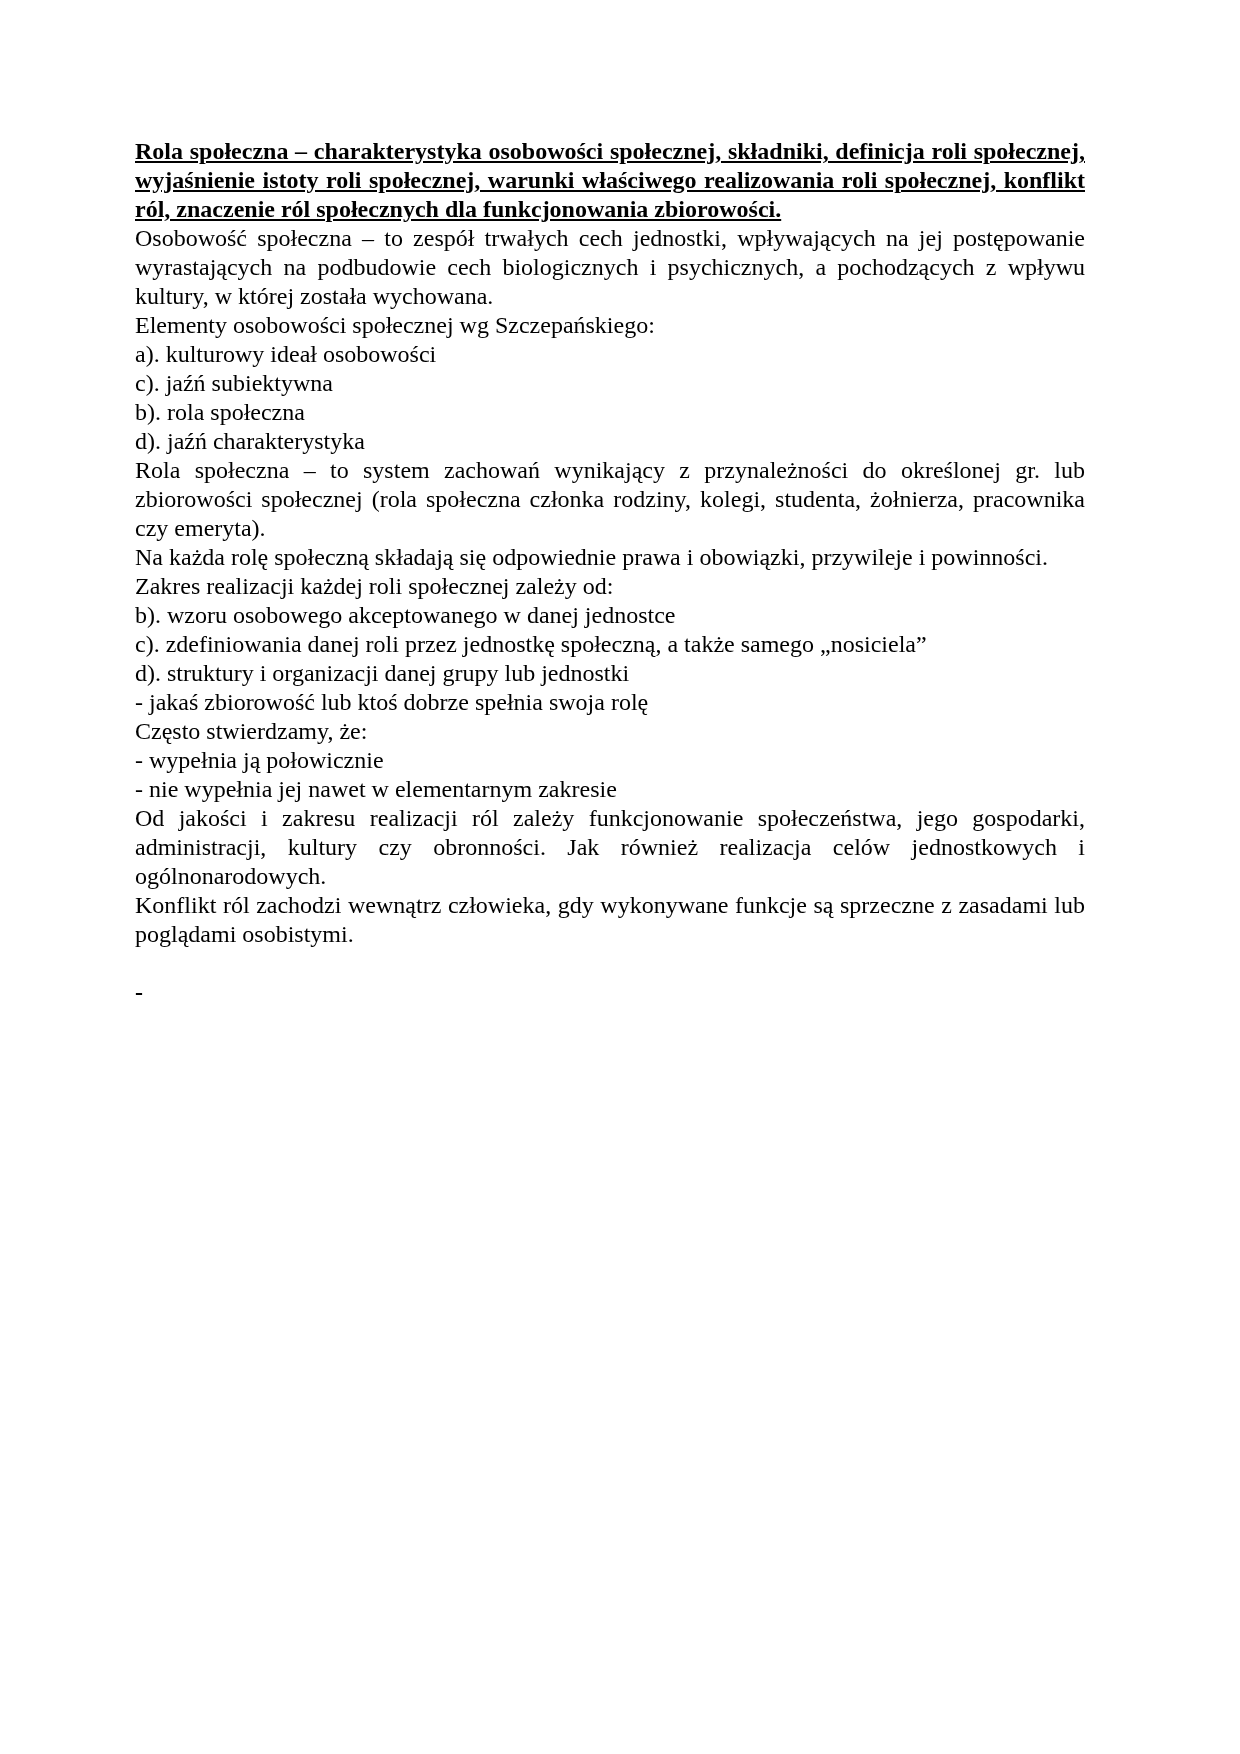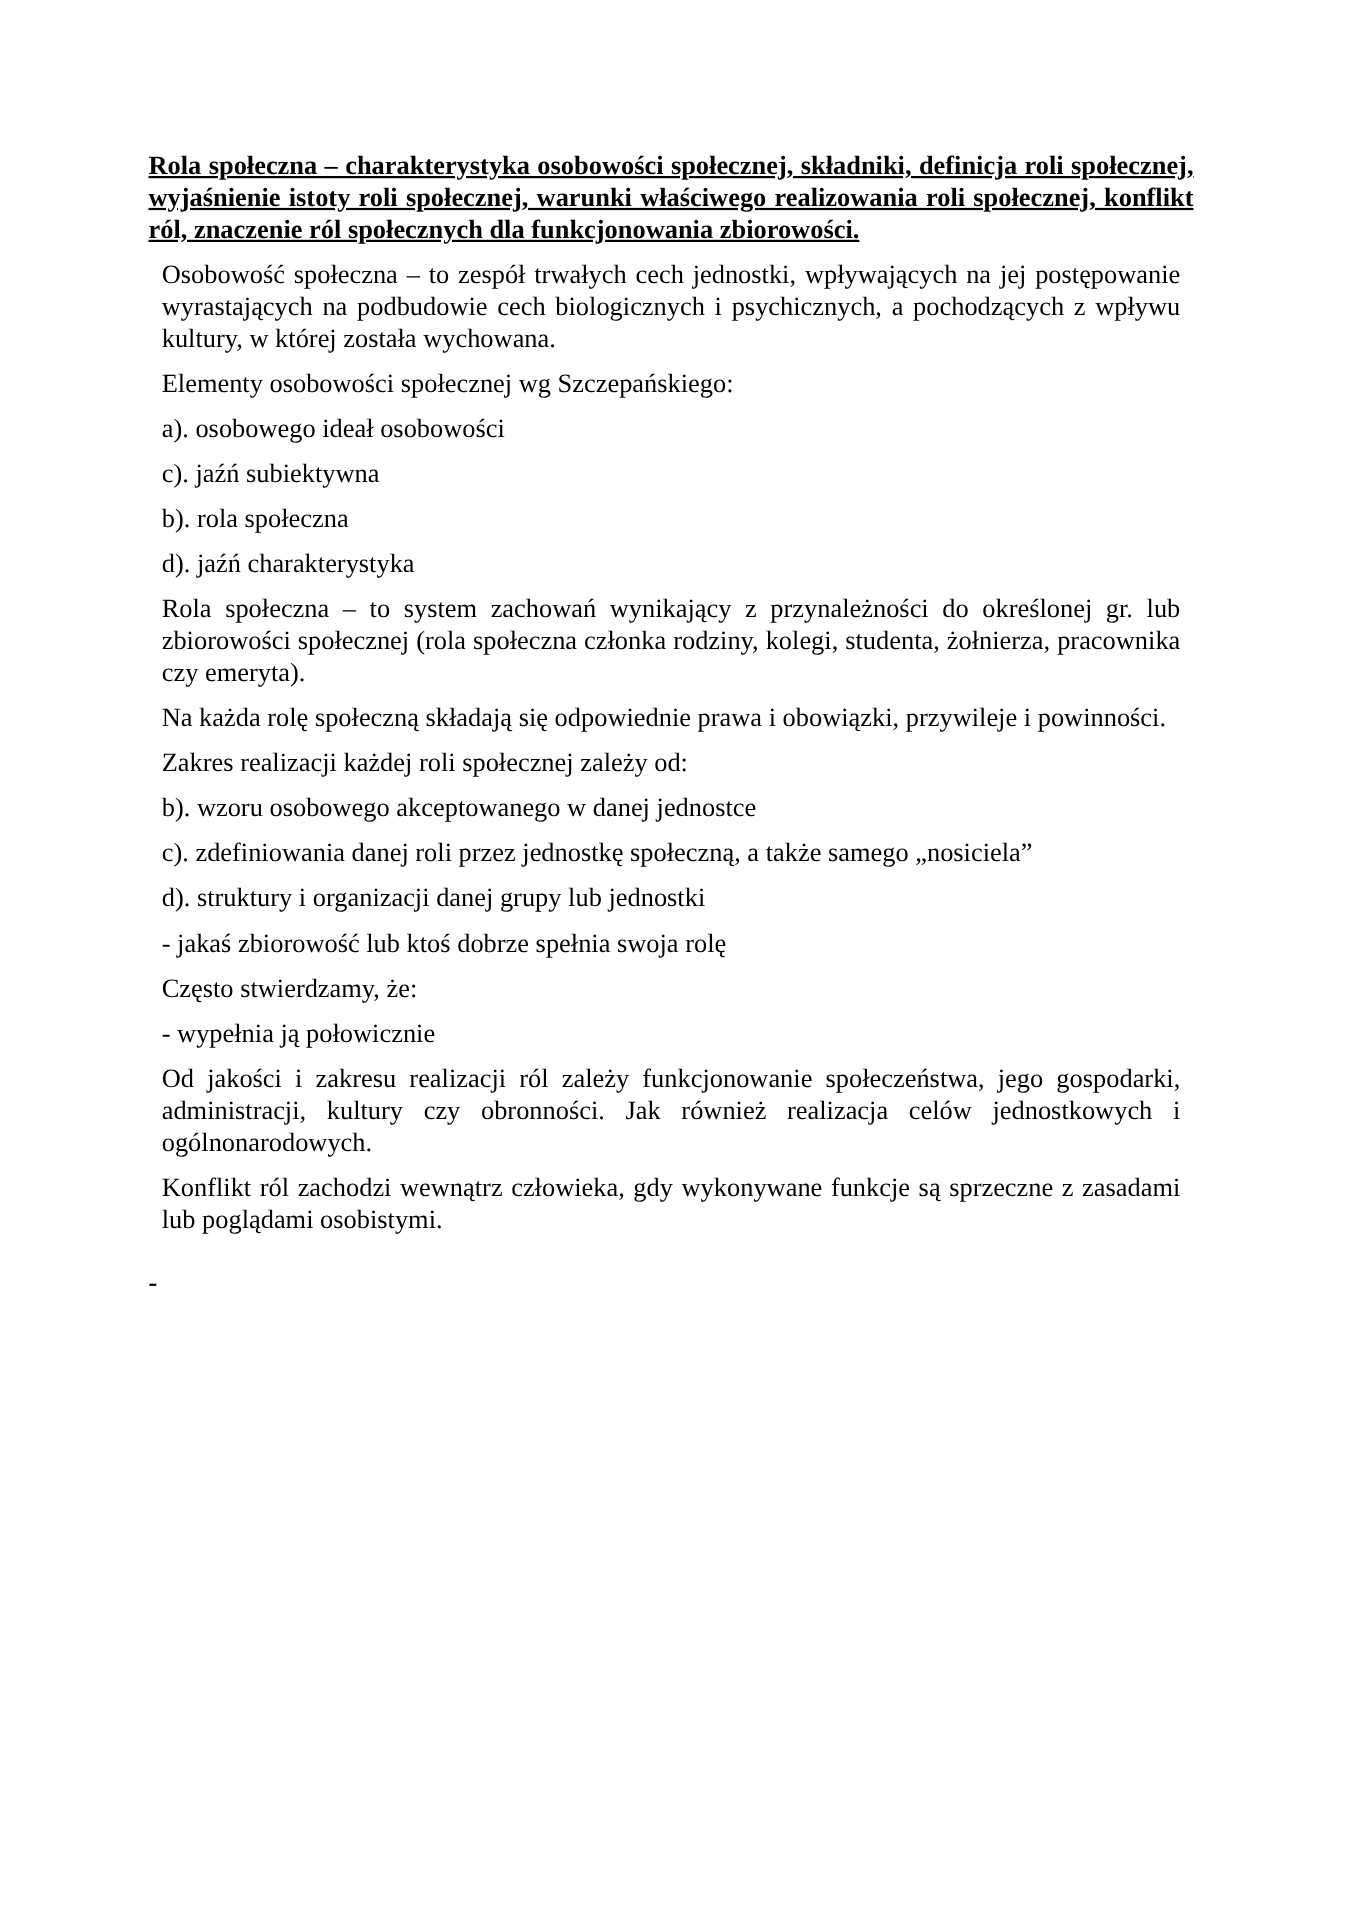--- a/index.html
+++ b/index.html
@@ -23,47 +23,48 @@
     font-size: 24px;
     line-height: 29px;
   }
   .doc-heading {
     margin: 0;
     font-weight: bold;
     text-decoration: underline;
     text-align: justify;
   }
   .doc-paragraph {
-    margin: 12px;
+    margin: 0;
     text-align: justify;
   }
   .trailing-mark {
     margin: 29px 0 0 0;
     font-weight: bold;
     text-align: left;
   }
 </style>
 </head>
 <body>
 
 <div class="page">
   <p class="doc-heading">Rola społeczna – charakterystyka osobowości społecznej, składniki, definicja roli społecznej, wyjaśnienie istoty roli społecznej, warunki właściwego realizowania roli społecznej, konflikt ról, znaczenie ról społecznych dla funkcjonowania zbiorowości.</p>
 
   <p class="doc-paragraph">Osobowość społeczna – to zespół trwałych cech jednostki, wpływających na jej postępowanie wyrastających na podbudowie cech biologicznych i psychicznych, a pochodzących z wpływu kultury, w której została wychowana.</p>
   <p class="doc-paragraph">Elementy osobowości społecznej wg Szczepańskiego:</p>
-  <p class="doc-paragraph">a). osobowego ideał osobowości</p>
+  <p class="doc-paragraph">a). kulturowy ideał osobowości</p>
   <p class="doc-paragraph">c). jaźń subiektywna</p>
   <p class="doc-paragraph">b). rola społeczna</p>
   <p class="doc-paragraph">d). jaźń charakterystyka</p>
   <p class="doc-paragraph">Rola społeczna – to system zachowań wynikający z przynależności do określonej gr. lub zbiorowości społecznej (rola społeczna członka rodziny, kolegi, studenta, żołnierza, pracownika czy emeryta).</p>
   <p class="doc-paragraph">Na każda rolę społeczną składają się odpowiednie prawa i obowiązki, przywileje i powinności.</p>
   <p class="doc-paragraph">Zakres realizacji każdej roli społecznej zależy od:</p>
   <p class="doc-paragraph">b). wzoru osobowego akceptowanego w danej jednostce</p>
   <p class="doc-paragraph">c). zdefiniowania danej roli przez jednostkę społeczną, a także samego „nosiciela”</p>
   <p class="doc-paragraph">d). struktury i organizacji danej grupy lub jednostki</p>
   <p class="doc-paragraph">- jakaś zbiorowość lub ktoś dobrze spełnia swoja rolę</p>
   <p class="doc-paragraph">Często stwierdzamy, że:</p>
   <p class="doc-paragraph">- wypełnia ją połowicznie</p>
+  <p class="doc-paragraph">- nie wypełnia jej nawet w elementarnym zakresie</p>
   <p class="doc-paragraph">Od jakości i zakresu realizacji ról zależy funkcjonowanie społeczeństwa, jego gospodarki, administracji, kultury czy obronności. Jak również realizacja celów jednostkowych i ogólnonarodowych.</p>
   <p class="doc-paragraph">Konflikt ról zachodzi wewnątrz człowieka, gdy wykonywane funkcje są sprzeczne z zasadami lub poglądami osobistymi.</p>
 
   <p class="trailing-mark">-</p>
 </div>
 
 </body></html>

